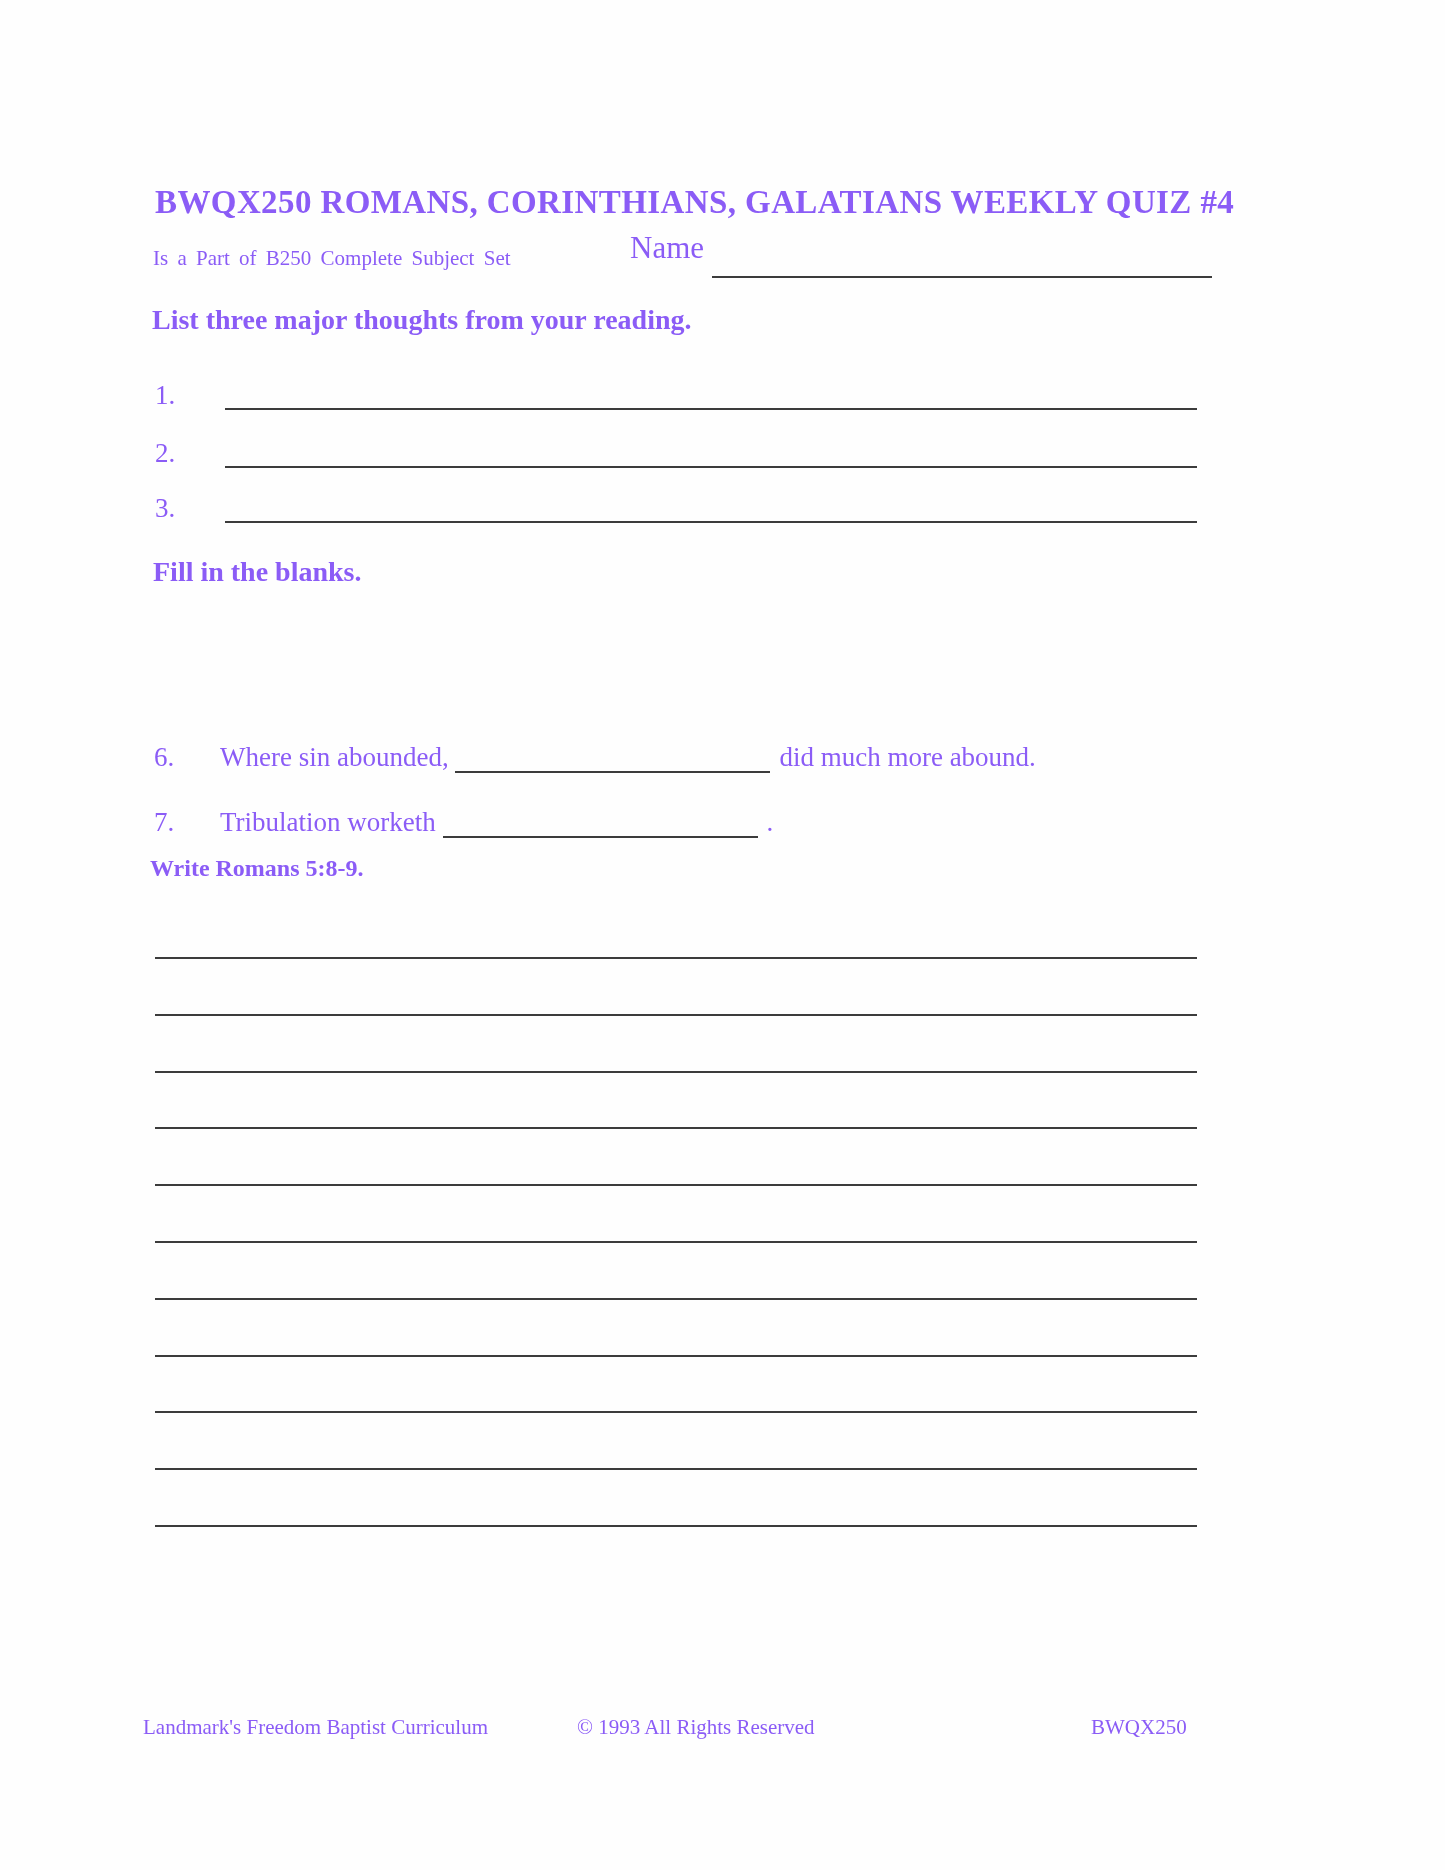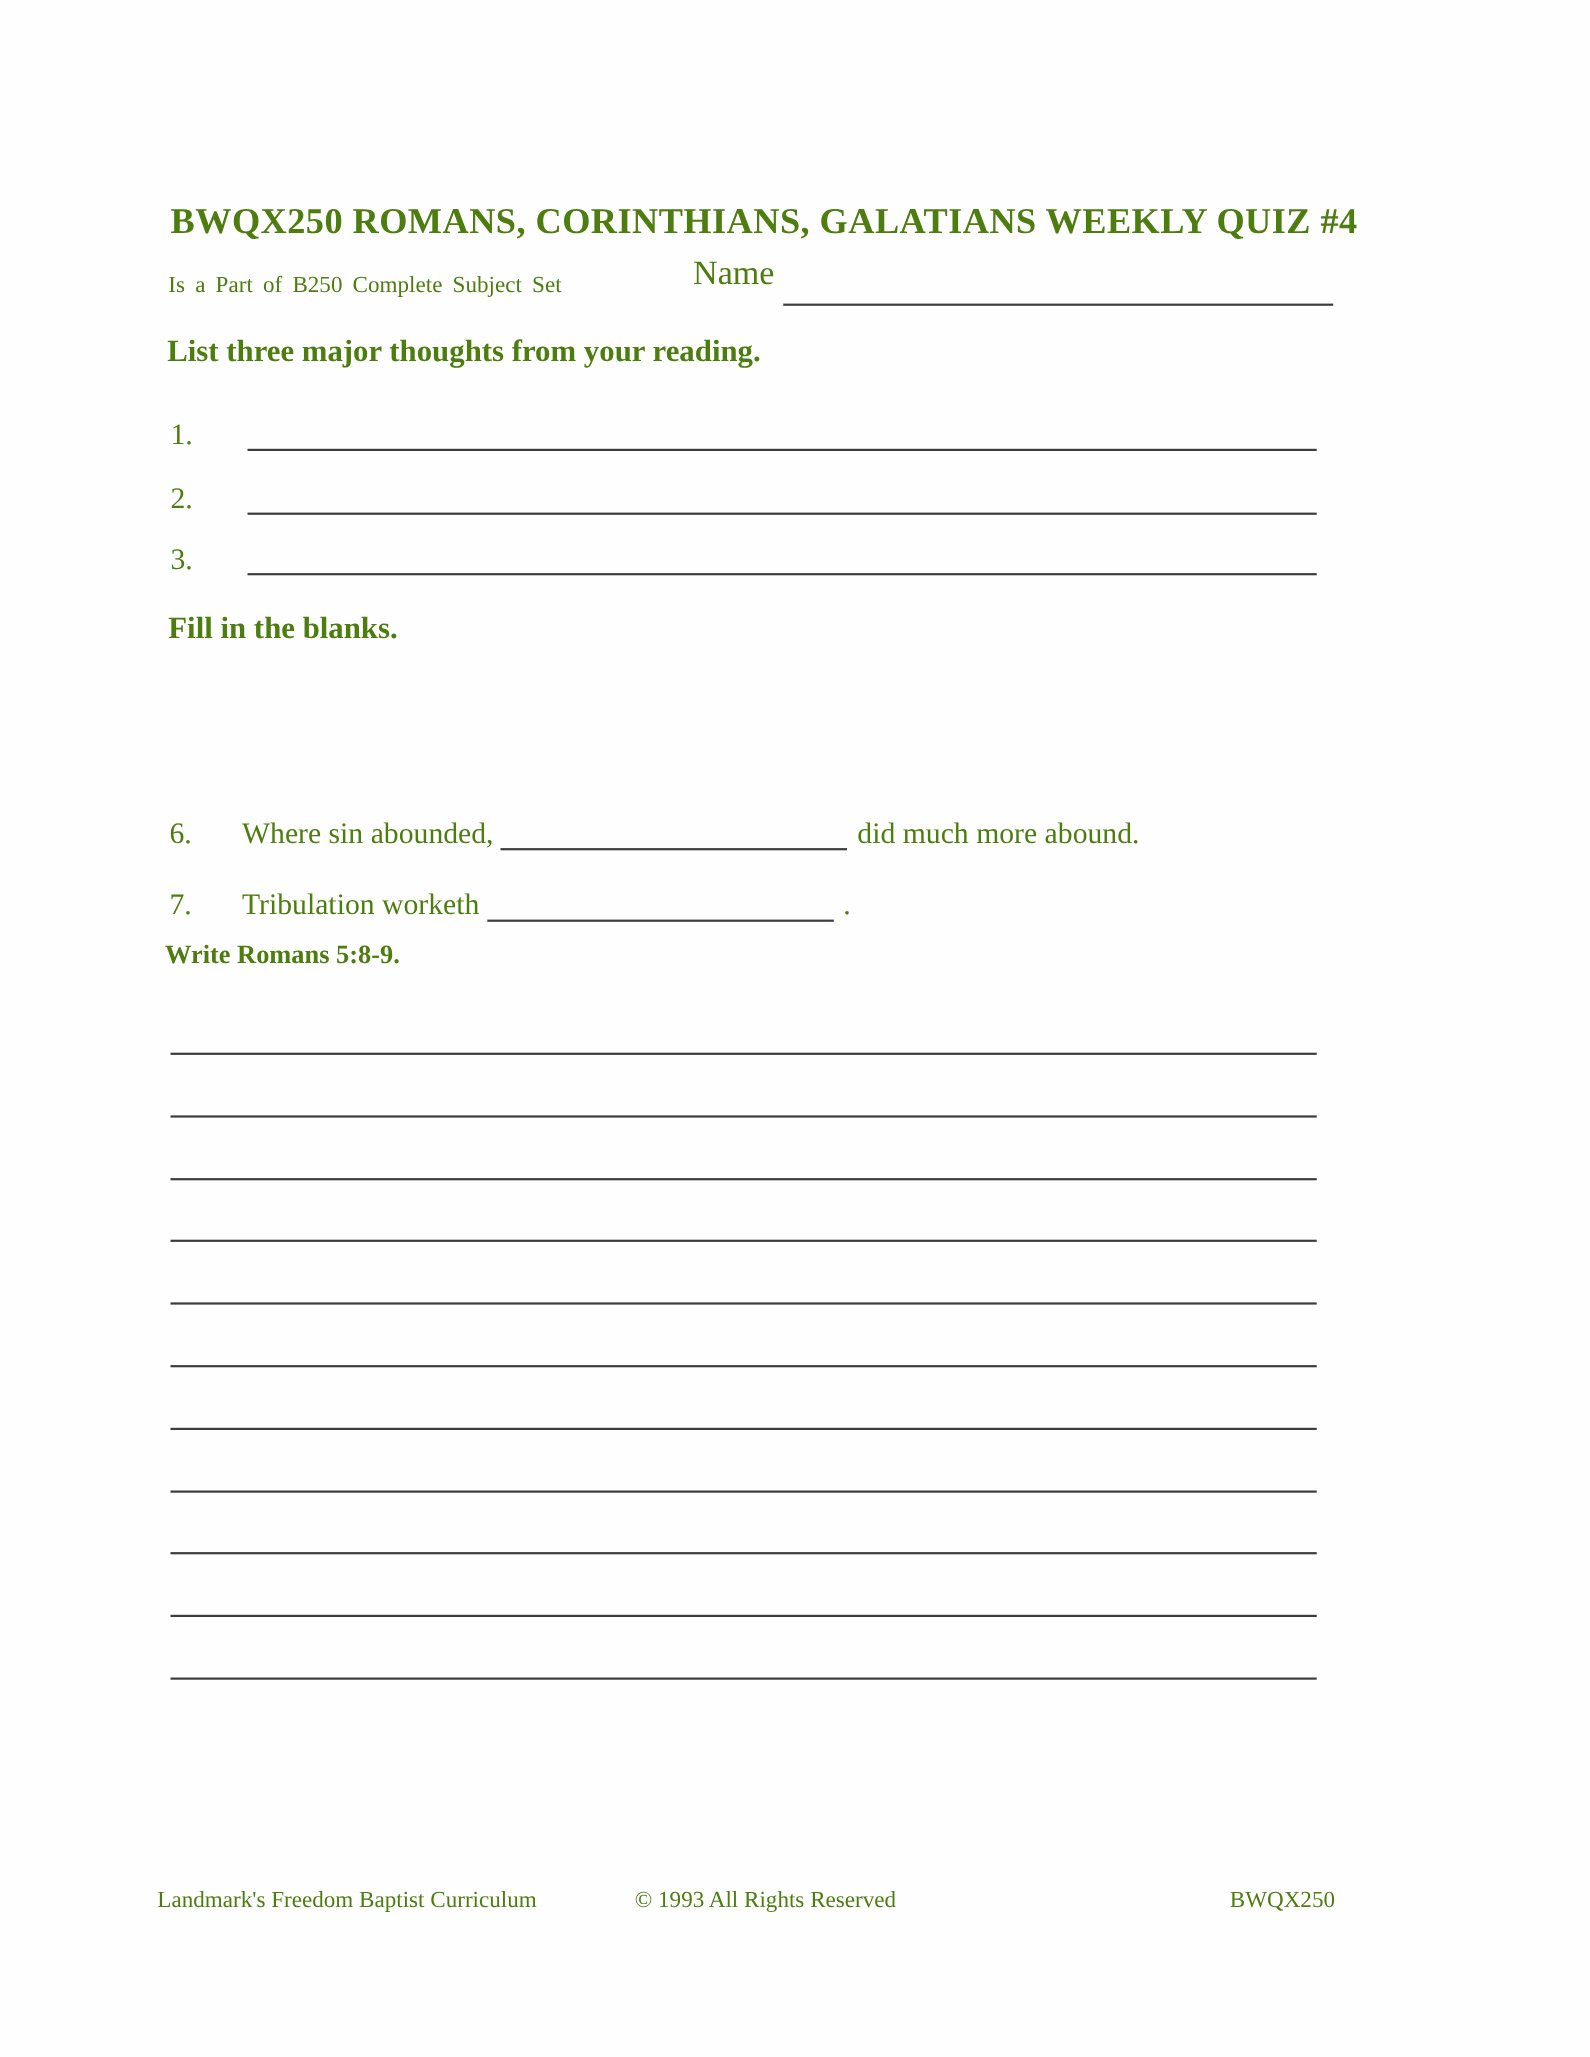--- a/index.html
+++ b/index.html
@@ -2,21 +2,21 @@
 <html><head>
 <meta charset="utf-8">
 <style>
   html,body{margin:0;padding:0;background:#e8e8e8;}
   .page{
     position:relative;
     width:1445px;height:1870px;
     background:#fefefe;
     margin:0 auto;
     font-family:"Liberation Serif","DejaVu Serif",serif;
-    color:#4d7c0f;
+    color:#8b5cf6;
     overflow:hidden;
   }
   .abs{position:absolute;}
   .title{
     left:155px;top:184px;
     font-size:33px;font-weight:bold;letter-spacing:0.4px;
     white-space:nowrap;
   }
   .subtitle{
     left:153px;top:246px;
@@ -59,21 +59,21 @@
   .answer-line{
     position:absolute;left:155px;width:1042px;height:0;
     border-bottom:2px solid #3c3c3c;
   }
   .footer-text{
     position:absolute;top:1715px;
     font-size:21px;white-space:nowrap;
   }
   .footer-left{left:143px;}
   .footer-center{left:577px;}
-  .footer-right{left:1118px;font-family:Liberation Serif, serif;}
+  .footer-right{left:1091px;font-family:Liberation Serif, serif;}
 </style>
 </head>
 <body>
 
 <div class="page">
 
   <div class="abs title">BWQX250 ROMANS, CORINTHIANS, GALATIANS WEEKLY QUIZ #4</div>
 
   <div class="abs subtitle">Is a Part of B250 Complete Subject Set</div>
   <div class="abs name-label">Name</div>

